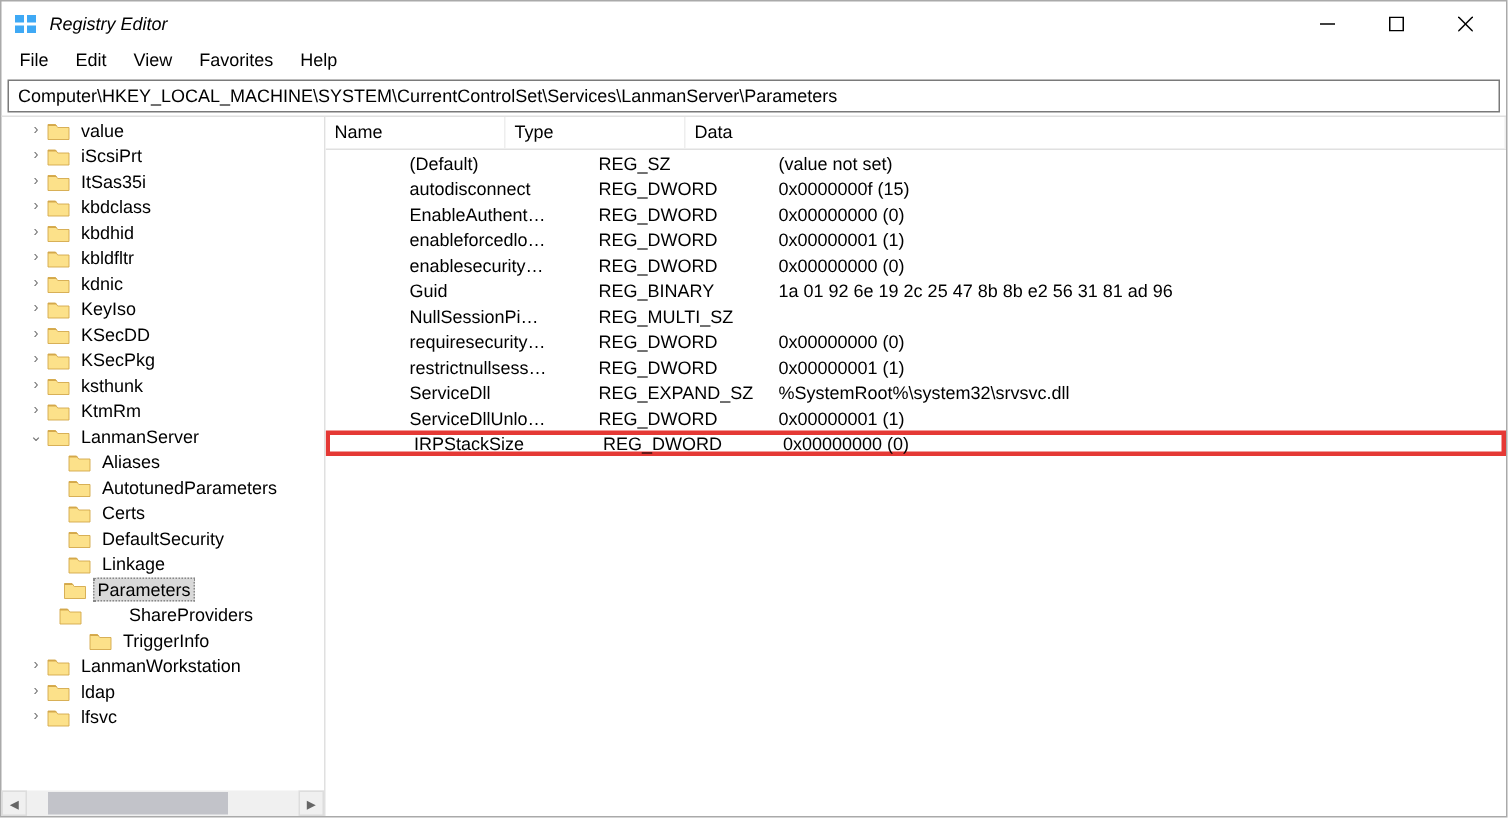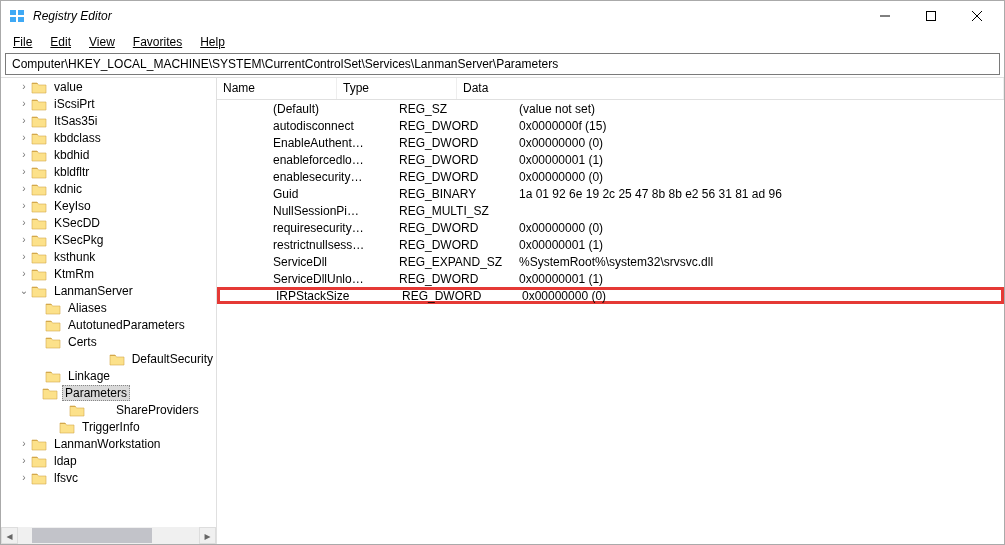--- a/index.html
+++ b/index.html
@@ -2,21 +2,21 @@
 <html><head>
   <meta charset="utf-8">
   <style>
     * { box-sizing: border-box; margin: 0; padding: 0; font-family: 'Segoe UI', Tahoma, sans-serif; font-size: 12px; }
     body { width: 1005px; height: 545px; overflow: hidden; background: #fff; border: 1px solid #aaa; display: flex; flex-direction: column; }
     .titlebar { height: 30px; display: flex; align-items: center; padding: 0 4px; font-style: italic; }
     .titlebar-icon { width: 16px; height: 16px; margin: 0 8px 0 4px; }
     .titlebar-title { flex: 0 0 auto; }
     .titlebar-spacer { flex: 1; }
     .win-btn { width: 46px; height: 30px; display: flex; align-items: center; justify-content: center; cursor: default; }
-    .menubar { height: 20px; display: flex; align-items: flex-end; padding: 0 4px; gap: 2px; text-decoration: underline; }
+    .menubar { height: 20px; display: flex; align-items: flex-start; padding: 0 4px; gap: 2px; }
     .menu-item { padding: 2px 8px; cursor: default; }
     .addressbar { height: 22px; border: 1px solid #7a7a7a; margin: 2px 4px; padding: 2px 6px; background: #fff; display: flex; align-items: center; overflow: hidden; white-space: nowrap; }
     .content { flex: 1; display: flex; border-top: 1px solid #e0e0e0; overflow: hidden; }
     .tree-pane { width: 216px; border-right: 1px solid #e0e0e0; overflow: hidden; position: relative; }
     .tree-inner { overflow: hidden; height: calc(100% - 17px); }
     .tree-row { height: 17px; display: flex; align-items: center; white-space: nowrap; cursor: default; }
     .tree-row .arrow { width: 14px; text-align: center; color: #777; font-size: 10px; }
     .tree-row .arrow.empty { color: transparent; }
     .tree-row .folder-icon { width: 16px; height: 14px; margin-right: 4px; }
     .tree-row .label { padding: 1px 3px; }
@@ -241,21 +241,21 @@
         <div class="tree-row" style="padding-left: 30px;">
           <span class="arrow empty">›</span>
           <span class="folder-icon">
             <svg viewBox="0 0 16 14">
               <path d="M1 3 L6 3 L7.5 5 L15 5 L15 13 L1 13 Z" fill="#fce18a" stroke="#d4a84b" stroke-width="0.6"></path>
               <path d="M1 3 L6 3 L7 4 L1 4 Z" fill="#d4a84b"></path>
             </svg>
           </span>
           <span class="label">Certs</span>
         </div>
-        <div class="tree-row" style="padding-left: 30px; justify-content: flex-end;">
+        <div class="tree-row" style="padding-left: 30px;">
           <span class="arrow empty">›</span>
           <span class="folder-icon">
             <svg viewBox="0 0 16 14">
               <path d="M1 3 L6 3 L7.5 5 L15 5 L15 13 L1 13 Z" fill="#fce18a" stroke="#d4a84b" stroke-width="0.6"></path>
               <path d="M1 3 L6 3 L7 4 L1 4 Z" fill="#d4a84b"></path>
             </svg>
           </span>
           <span class="label">DefaultSecurity</span>
         </div>
         <div class="tree-row" style="padding-left: 30px;">
@@ -271,21 +271,21 @@
         <div class="tree-row selected" style="padding-left: 27px;">
           <span class="arrow empty">›</span>
           <span class="folder-icon">
             <svg viewBox="0 0 16 14">
               <path d="M1 3 L6 3 L7.5 5 L15 5 L15 13 L1 13 Z" fill="#fce18a" stroke="#d4a84b" stroke-width="0.6"></path>
               <path d="M1 3 L6 3 L7 4 L1 4 Z" fill="#d4a84b"></path>
             </svg>
           </span>
           <span class="label">Parameters</span>
         </div>
-        <div class="tree-row" style="padding-left: 30px; gap: 24px;">
+        <div class="tree-row" style=" gap: 24px;">
           <span class="arrow empty">›</span>
           <span class="folder-icon">
             <svg viewBox="0 0 16 14">
               <path d="M1 3 L6 3 L7.5 5 L15 5 L15 13 L1 13 Z" fill="#fce18a" stroke="#d4a84b" stroke-width="0.6"></path>
               <path d="M1 3 L6 3 L7 4 L1 4 Z" fill="#d4a84b"></path>
             </svg>
           </span>
           <span class="label">ShareProviders</span>
         </div>
         <div class="tree-row" style="padding-left: 44px;">

